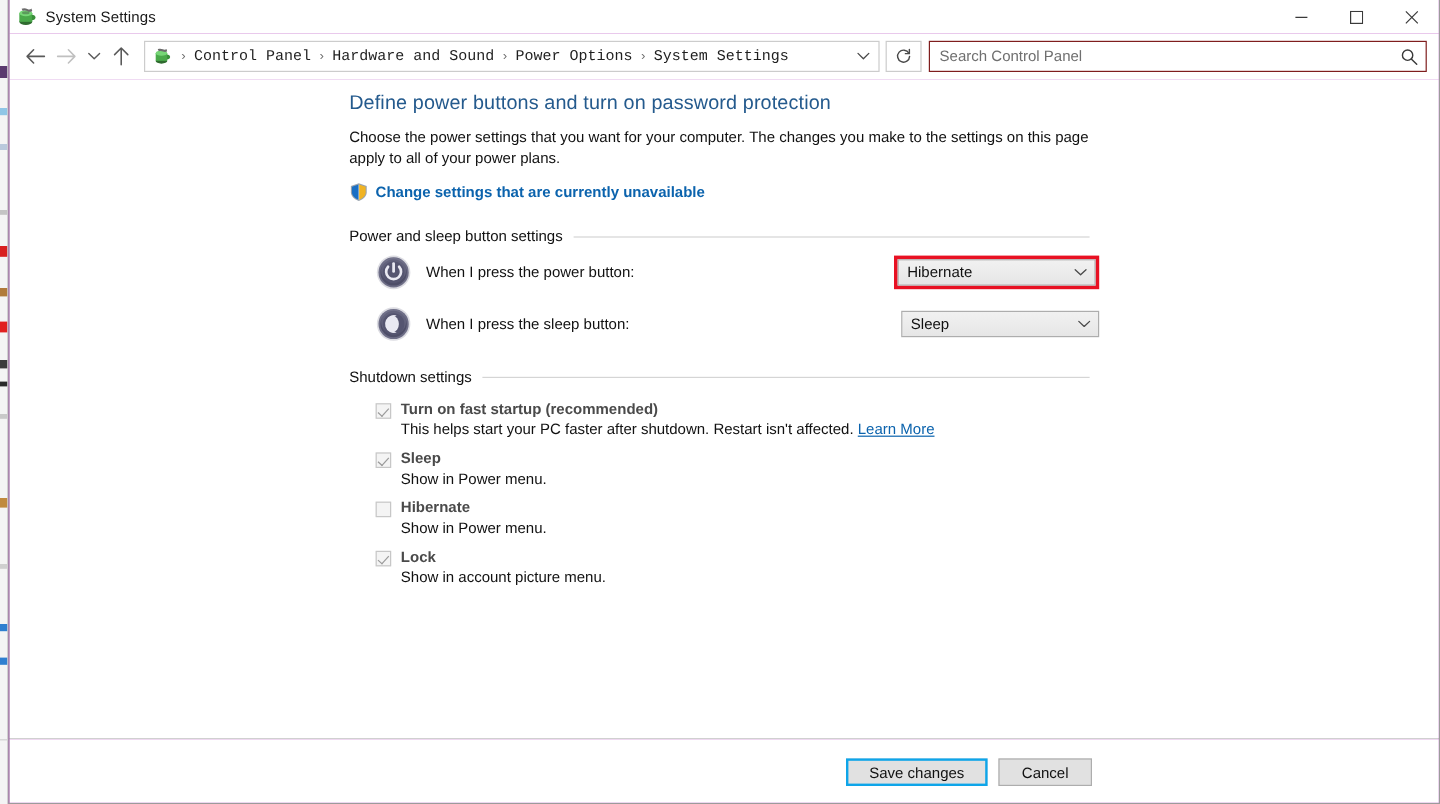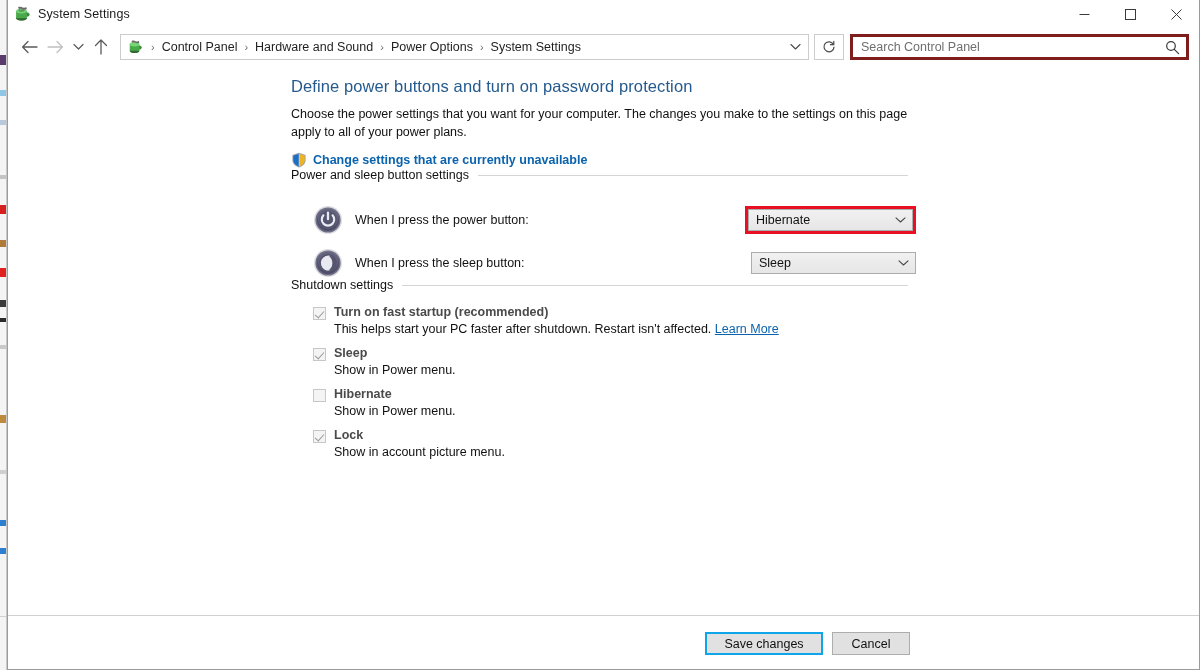--- a/index.html
+++ b/index.html
@@ -119,20 +119,21 @@
     flex: 1;
     min-width: 0;
     overflow: hidden;
     margin-left: 4px;
   }
   .crumb {
     font-size: 12.5px;
     color: #1f1f1f;
     padding: 2px 3px;
     white-space: nowrap;
+    font-family: Liberation Mono, monospace;
   }
   .sep {
     color: #6d6d6d;
     font-size: 11px;
     padding: 0 4px;
     flex: none;
   }
   .addr-drop {
     width: 22px; height: 24px;
     display: flex; align-items: center; justify-content: center;
@@ -143,24 +144,24 @@
     width: 30px; height: 26px;
     margin-left: 5px;
     border: 1px solid #cccccc;
     background: #ffffff;
     display: flex; align-items: center; justify-content: center;
     color: #4a4a4a;
     flex: none;
   }
 
   .searchbox {
-    width: 339px;
+    width: 415px;
     height: 26px;
     margin-left: 6px;
-    border: 3px solid #7f1d1d;
+    border: 1px solid #7f1d1d;
     background: #ffffff;
     display: flex; align-items: center;
     padding: 0 6px 0 8px;
     flex: none;
   }
   .searchbox input {
     flex: 1;
     border: none; outline: none;
     font-family: "Liberation Sans", sans-serif;
     font-size: 12.5px;
@@ -210,39 +211,40 @@
     color: #0b63ad;
     text-decoration: none;
   }
 
   .shield { width: 16px; height: 16px; flex: none; display: block; }
 
   
   .section {
     display: flex;
     align-items: center;
+    margin-top: 22px;
     width: 617px;
   }
   .section .label {
     font-size: 12.5px;
     color: #111;
     white-space: nowrap;
   }
   .section .rule {
     flex: 1;
     height: 1px;
     background: #d5d5d5;
     margin-left: 9px;
   }
 
   
   .prow {
     display: flex;
     align-items: center;
-    margin-top: 23px;
+    margin-top: 8px;
     padding-left: 22px;
   }
   .prow.second { margin-top: 13px; }
   .prow .pico { width: 30px; height: 30px; flex: none; }
   .prow .plabel {
     font-size: 12.5px;
     color: #111;
     margin-left: 12px;
     white-space: nowrap;
   }

